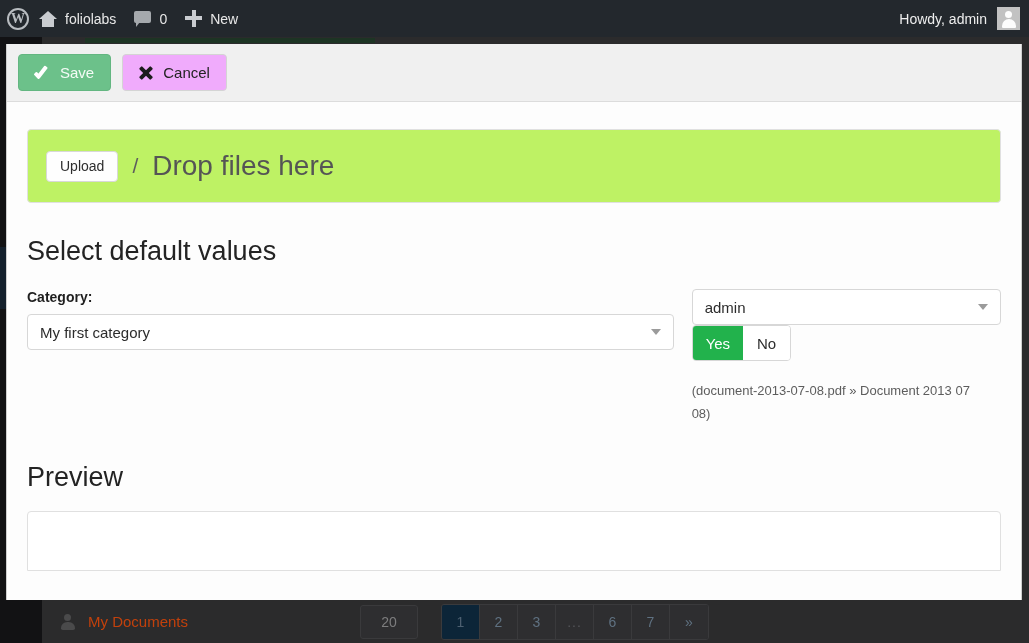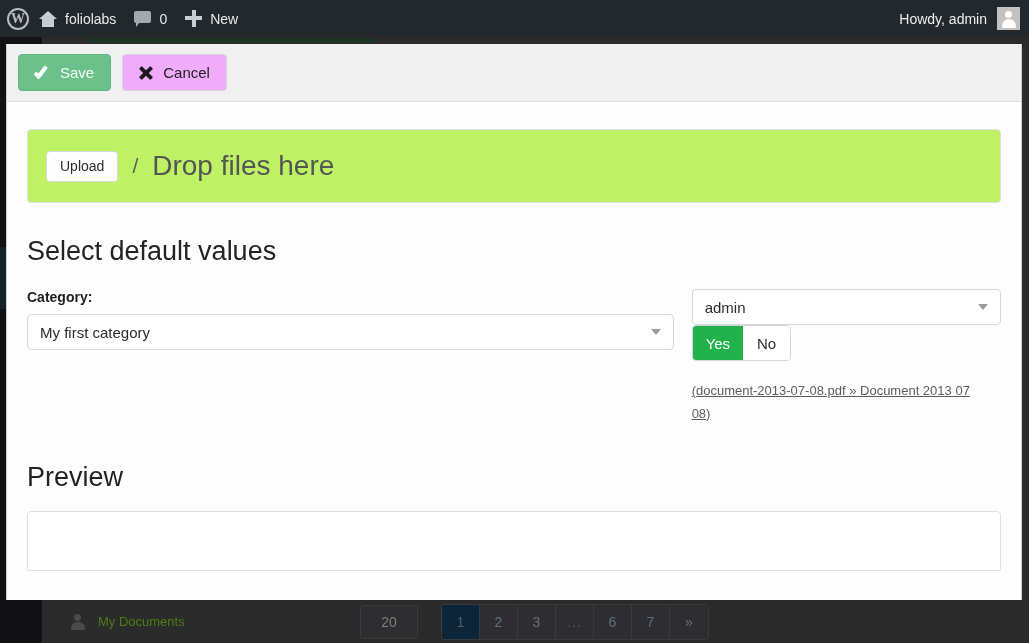--- a/index.html
+++ b/index.html
@@ -51,24 +51,24 @@
 
   
   .bg-doc-row {
     position: absolute;
     left: 42px;
     top: 568px;
     width: 318px;
     height: 43px;
     display: flex;
     align-items: center;
-    padding-left: 28px;
-    box-sizing: border-box;
-    color: #4d7c0f;
-    font-size: 13px;
+    padding-left: 18px;
+    box-sizing: border-box;
+    color: #c2410c;
+    font-size: 15px;
   }
   .bg-doc-row .person-ico {
     width: 15px; height: 16px;
     margin-right: 13px;
     position: relative;
     flex: none;
   }
   .bg-doc-row .person-ico::before {
     content: "";
     position: absolute;
@@ -462,21 +462,20 @@
   .toggle-btn.on {
     background: #22b24c;
     color: #ffffff;
   }
   #hint-text {
     margin-top: 19px;
     font-size: 13px;
     color: #5d5d5d;
     line-height: 1.75;
     width: 300px;
-    text-decoration: underline;
   }
 
   
   #preview-box {
     margin-top: 18px;
     border: 1px solid #e0e0e0;
     border-top-left-radius: 4px;
     border-top-right-radius: 4px;
     background: #ffffff;
     height: 60px;

